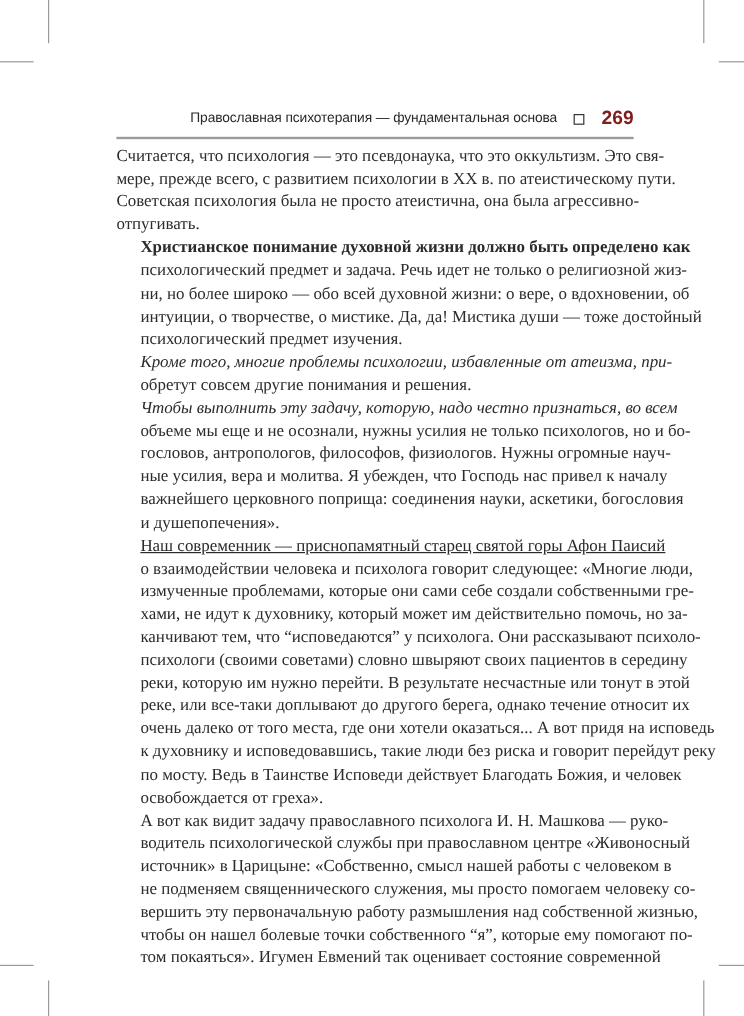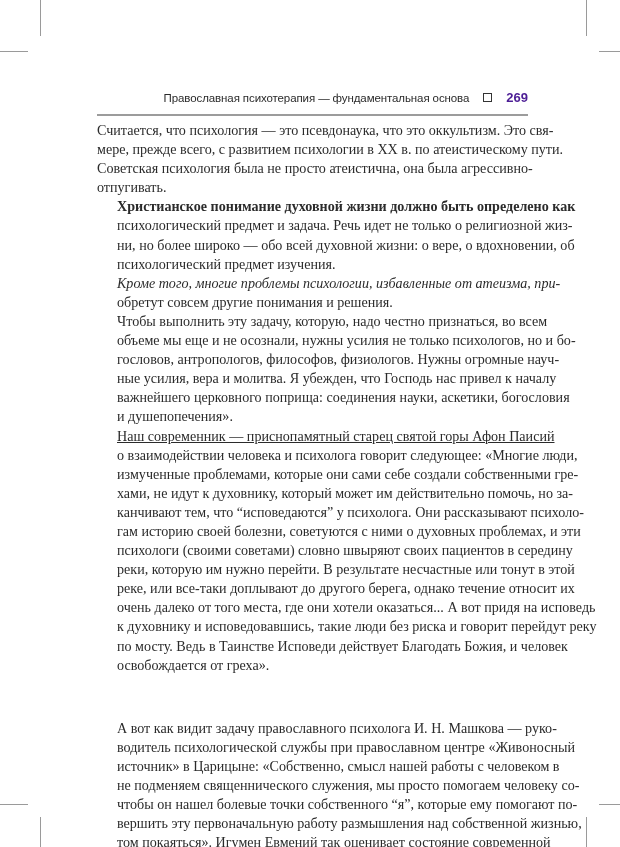--- a/index.html
+++ b/index.html
@@ -9,21 +9,21 @@
       position: absolute; left: 97px; top: 90px; width: 431px; height: 20px;
       font-family: "Liberation Sans", sans-serif; font-size: 11.5px; color: #2a2a2a;
       text-align: right; white-space: nowrap;
     }
     .running-head .title { display: inline-block; vertical-align: middle; letter-spacing: -0.1px; }
     .running-head .box {
       display: inline-block; vertical-align: middle; width: 7px; height: 7px;
       border: 1.3px solid #333; border-top-width: 1px; margin: 0 14px 0 14px; box-sizing: content-box;
     }
     .running-head .pageno {
-      display: inline-block; vertical-align: middle; font-weight: bold; font-size: 13px; color: #4c1d95;
+      display: inline-block; vertical-align: middle; font-weight: bold; font-size: 16px; color: #7f1d1d;
     }
     .head-rule { position: absolute; left: 97px; top: 114px; width: 431px; height: 2px; background: #9c9c9c; }
     .body-text {
       position: absolute; left: 97px; top: 121px; width: 431px;
       font-family: "Liberation Serif", serif; font-size: 14.1px; line-height: 19.1px; color: #2b2b2b;
     }
     .body-text p { margin: 0; text-align: justify; text-align-last: left; }
     .body-text p.indent { text-indent: 20px; }
     .body-text .ln { display: block; text-align: justify; text-align-last: justify; white-space: nowrap; }
     .body-text .ln.last { text-align-last: left; }
@@ -49,51 +49,51 @@
     <p class="">
       <span class="ln">Считается, что психология — это псевдонаука, что это оккультизм. Это свя-</span>
       <span class="ln">мере, прежде всего, с развитием психологии в XX в. по атеистическому пути.</span>
       <span class="ln">Советская психология была не просто атеистична, она была агрессивно-</span>
       <span class="ln last">отпугивать.</span>
     </p>
     <p class="indent">
       <span class="ln" style="text-indent: 20px; font-weight: bold;">Христианское понимание духовной жизни должно быть определено как</span>
       <span class="ln">психологический предмет и задача. Речь идет не только о религиозной жиз-</span>
       <span class="ln">ни, но более широко — обо всей духовной жизни: о вере, о вдохновении, об</span>
+      <span class="ln">интуиции, о творчестве, о мистике. Да, да! Мистика души — тоже достойный</span>
       <span class="ln last">психологический предмет изучения.</span>
     </p>
     <p class="indent">
       <span class="ln" style="text-indent: 20px; font-style: italic;">Кроме того, многие проблемы психологии, избавленные от атеизма, при-</span>
       <span class="ln last">обретут совсем другие понимания и решения.</span>
     </p>
     <p class="indent">
-      <span class="ln" style="text-indent: 20px;">Чтобы выполнить эту задачу, которую, надо честно признаться, во всем</span>
+      <span class="ln" style="text-indent: 20px; font-style: italic;">Чтобы выполнить эту задачу, которую, надо честно признаться, во всем</span>
       <span class="ln">объеме мы еще и не осознали, нужны усилия не только психологов, но и бо-</span>
       <span class="ln">гословов, антропологов, философов, физиологов. Нужны огромные науч-</span>
       <span class="ln">ные усилия, вера и молитва. Я убежден, что Господь нас привел к началу</span>
       <span class="ln">важнейшего церковного поприща: соединения науки, аскетики, богословия</span>
       <span class="ln last">и душепопечения».</span>
     </p>
     <p class="indent">
       <span class="ln" style="text-indent: 20px; text-decoration: underline;">Наш современник — приснопамятный старец святой горы Афон Паисий</span>
       <span class="ln">о взаимодействии человека и психолога говорит следующее: «Многие люди,</span>
       <span class="ln">измученные проблемами, которые они сами себе создали собственными гре-</span>
       <span class="ln">хами, не идут к духовнику, который может им действительно помочь, но за-</span>
       <span class="ln">канчивают тем, что “исповедаются” у психолога. Они рассказывают психоло-</span>
-      <span class="ln">гам историю своей болезни, советуются с ними о духовных проблемах, и эти</span>
       <span class="ln">психологи (своими советами) словно швыряют своих пациентов в середину</span>
       <span class="ln">реки, которую им нужно перейти. В результате несчастные или тонут в этой</span>
       <span class="ln">реке, или все-таки доплывают до другого берега, однако течение относит их</span>
       <span class="ln">очень далеко от того места, где они хотели оказаться... А вот придя на исповедь</span>
       <span class="ln">к духовнику и исповедовавшись, такие люди без риска и говорит перейдут реку</span>
       <span class="ln">по мосту. Ведь в Таинстве Исповеди действует Благодать Божия, и человек</span>
       <span class="ln last">освобождается от греха».</span>
     </p>
     <p class="indent">
-      <span class="ln" style="text-indent: 20px; margin-top: 44px;">А вот как видит задачу православного психолога И. Н. Машкова — руко-</span>
+      <span class="ln" style="text-indent: 20px;">А вот как видит задачу православного психолога И. Н. Машкова — руко-</span>
       <span class="ln">водитель психологической службы при православном центре «Живоносный</span>
       <span class="ln">источник» в Царицыне: «Собственно, смысл нашей работы с человеком в</span>
       <span class="ln">не подменяем священнического служения, мы просто помогаем человеку со-</span>
+      <span class="ln">вершить эту первоначальную работу размышления над собственной жизнью,</span>
       <span class="ln">чтобы он нашел болевые точки собственного “я”, которые ему помогают по-</span>
-      <span class="ln">вершить эту первоначальную работу размышления над собственной жизнью,</span>
       <span class="ln">том покаяться». Игумен Евмений так оценивает состояние современной</span>
     </p>
   </div>
 
 </body></html>

